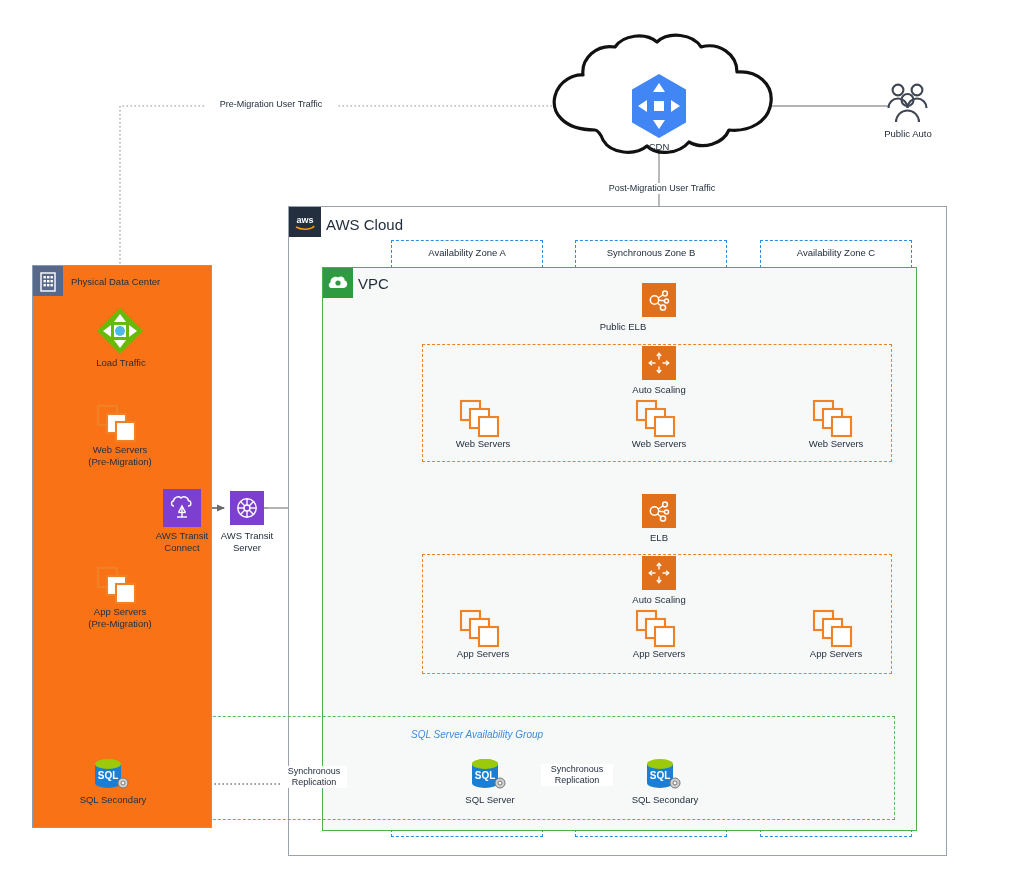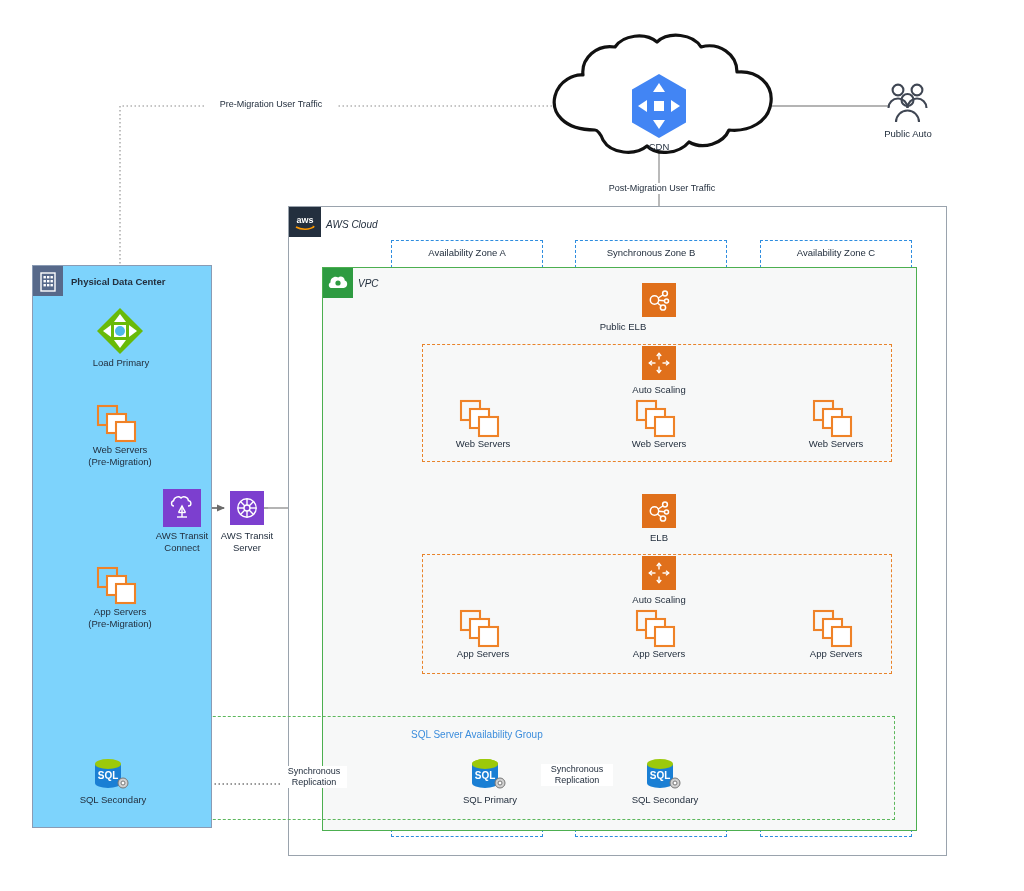--- a/index.html
+++ b/index.html
@@ -1,32 +1,32 @@
 <!DOCTYPE html>
 <html><head>
 <meta charset="utf-8">
 <style>
   html,body{margin:0;padding:0;background:#ffffff;}
   body{font-family:"Liberation Sans","DejaVu Sans",sans-serif;}
   #canvas{position:relative;width:1024px;height:891px;background:#fff;overflow:hidden;}
   .abs{position:absolute;}
-  .lbl{position:absolute;font-size:10px;color:#232f3e;text-align:center;line-height:11px;white-space:pre-line;font-style:italic;}
+  .lbl{position:absolute;font-size:15px;color:#232f3e;text-align:center;line-height:11px;white-space:pre-line;}
   .node-label{position:absolute;font-size:9.5px;color:#232f3e;text-align:center;line-height:11.5px;width:120px;white-space:pre-line;}
   
   .box{position:absolute;box-sizing:border-box;}
   .aws-cloud{border:1.6px solid #9aa3ad;background:#ffffff;}
   .aws-badge{position:absolute;width:32px;height:30px;background:#232f3e;display:flex;align-items:center;justify-content:center;}
   .vpc-box{border:1.6px solid #4caf50;background:#f7f8f8;}
   .vpc-badge{position:absolute;width:30px;height:30px;background:#2e9b41;display:flex;align-items:center;justify-content:center;}
   .az-box{border:1.6px dashed #2e8ddf;background:transparent;}
   .az-title{position:absolute;font-size:9.5px;color:#232f3e;text-align:center;width:100%;top:6px;}
   .asg-box{border:1.4px dashed #e8832a;background:transparent;}
   .sqlag-box{border:1.6px dashed #5cb85c;background:transparent;}
   .sqlag-title{position:absolute;font-size:10px;color:#3c8ddc;}
-  .dc-box{border:1.4px solid #8a9bb4;background:#7dd3fc;font-weight:bold;}
+  .dc-box{border:1.4px solid #8a9bb4;background:#f97316;}
   .dc-badge{position:absolute;width:30px;height:30px;background:#57698a;display:flex;align-items:center;justify-content:center;left:0;top:0;}
   .dc-title{position:absolute;font-size:9.5px;color:#232f3e;left:38px;top:10px;}
   
   .ico{position:absolute;}
   .sq-ico{width:34px;height:34px;display:flex;align-items:center;justify-content:center;}
   .orange{background:#e0701b;}
   .purple{background:#7c3fcf;}
   svg{display:block;overflow:visible;}
   .edge{position:absolute;left:0;top:0;width:1024px;height:891px;pointer-events:none;}
   .edge-label{position:absolute;font-size:9px;color:#232f3e;background:#fff;padding:0 2px;text-align:center;line-height:11px;white-space:pre-line;}
@@ -276,35 +276,35 @@
         <g fill="none" stroke="#ef8227" stroke-width="2.1">
       <rect x="2" y="2" width="19" height="19"></rect>
           <rect x="11" y="10" width="19" height="19" fill="#fff"></rect>
           <rect x="20" y="18" width="19" height="19" fill="#fff"></rect>
     </g>
       </svg>
   </div>
   <div class="node-label" style="left:776px;top:648px;">App Servers</div>
 
   <div class="box sqlag-box" style="left:53px;top:716px;width:842px;height:104px;"></div>
-  <div class="sqlag-title" style="left:411px;top:729px;">SQL Server Availability Group</div>
+  <div class="sqlag-title" style="left:411px;top:729px;font-style:italic;">SQL Server Availability Group</div>
 
   <div class="ico" style="left:470px;top:757px;">
     <svg width="40" height="36" viewBox="0 0 40 36">
       <ellipse cx="15" cy="7" rx="13" ry="5" fill="#9cc90a"></ellipse>
       <path d="M2,7 L2,26 A13,5 0 0 0 28,26 L28,7" fill="#1a7fd4"></path>
       <ellipse cx="15" cy="7" rx="13" ry="5" fill="#9cc90a"></ellipse>
       <text x="15" y="22" font-family="Liberation Sans, sans-serif" font-size="10" font-weight="bold" fill="#fff" text-anchor="middle">SQL</text>
       <g fill="#d0d0d0" stroke="#777" stroke-width="1">
           <circle cx="30" cy="26" r="5"></circle>
           <circle cx="30" cy="26" r="2" fill="#fff"></circle>
         </g>
     </svg>
   </div>
-  <div class="node-label" style="left:430px;top:794px;">SQL Primary</div>
+  <div class="node-label" style="left:430px;top:794px;">SQL Server</div>
 
   <div class="ico" style="left:645px;top:757px;">
     <svg width="40" height="36" viewBox="0 0 40 36">
       <path d="M2,7 L2,26 A13,5 0 0 0 28,26 L28,7" fill="#1a7fd4"></path>
       <ellipse cx="15" cy="7" rx="13" ry="5" fill="#9cc90a"></ellipse>
       <text x="15" y="22" font-family="Liberation Sans, sans-serif" font-size="10" font-weight="bold" fill="#fff" text-anchor="middle">SQL</text>
       <g fill="#d0d0d0" stroke="#777" stroke-width="1">
           <circle cx="30" cy="26" r="5"></circle>
           <circle cx="30" cy="26" r="2" fill="#fff"></circle>
         </g>
@@ -341,21 +341,21 @@
       <g fill="#fff">
         <polygon points="24,7 30,15 18,15"></polygon>
           <polygon points="24,41 30,33 18,33"></polygon>
         <polygon points="7,24 15,18 15,30"></polygon>
           <polygon points="41,24 33,18 33,30"></polygon>
         <rect x="18" y="18" width="12" height="12"></rect>
       </g>
       <circle cx="24" cy="24" r="5" fill="#4eb8e8"></circle>
     </svg>
   </div>
-  <div class="node-label" style="left:61px;top:357px;">Load Primary</div>
+  <div class="node-label" style="left:61px;top:357px;">Load Traffic</div>
 
   <div class="ico" style="left:96px;top:404px;">
     <svg width="48" height="42" viewBox="0 0 48 42">
         <g fill="none" stroke="#ef8227" stroke-width="2.1">
       <rect x="2" y="2" width="19" height="19"></rect>
           <rect x="11" y="10" width="19" height="19" fill="#fff"></rect>
           <rect x="20" y="18" width="19" height="19" fill="#fff"></rect>
     </g>
       </svg>
   </div>

